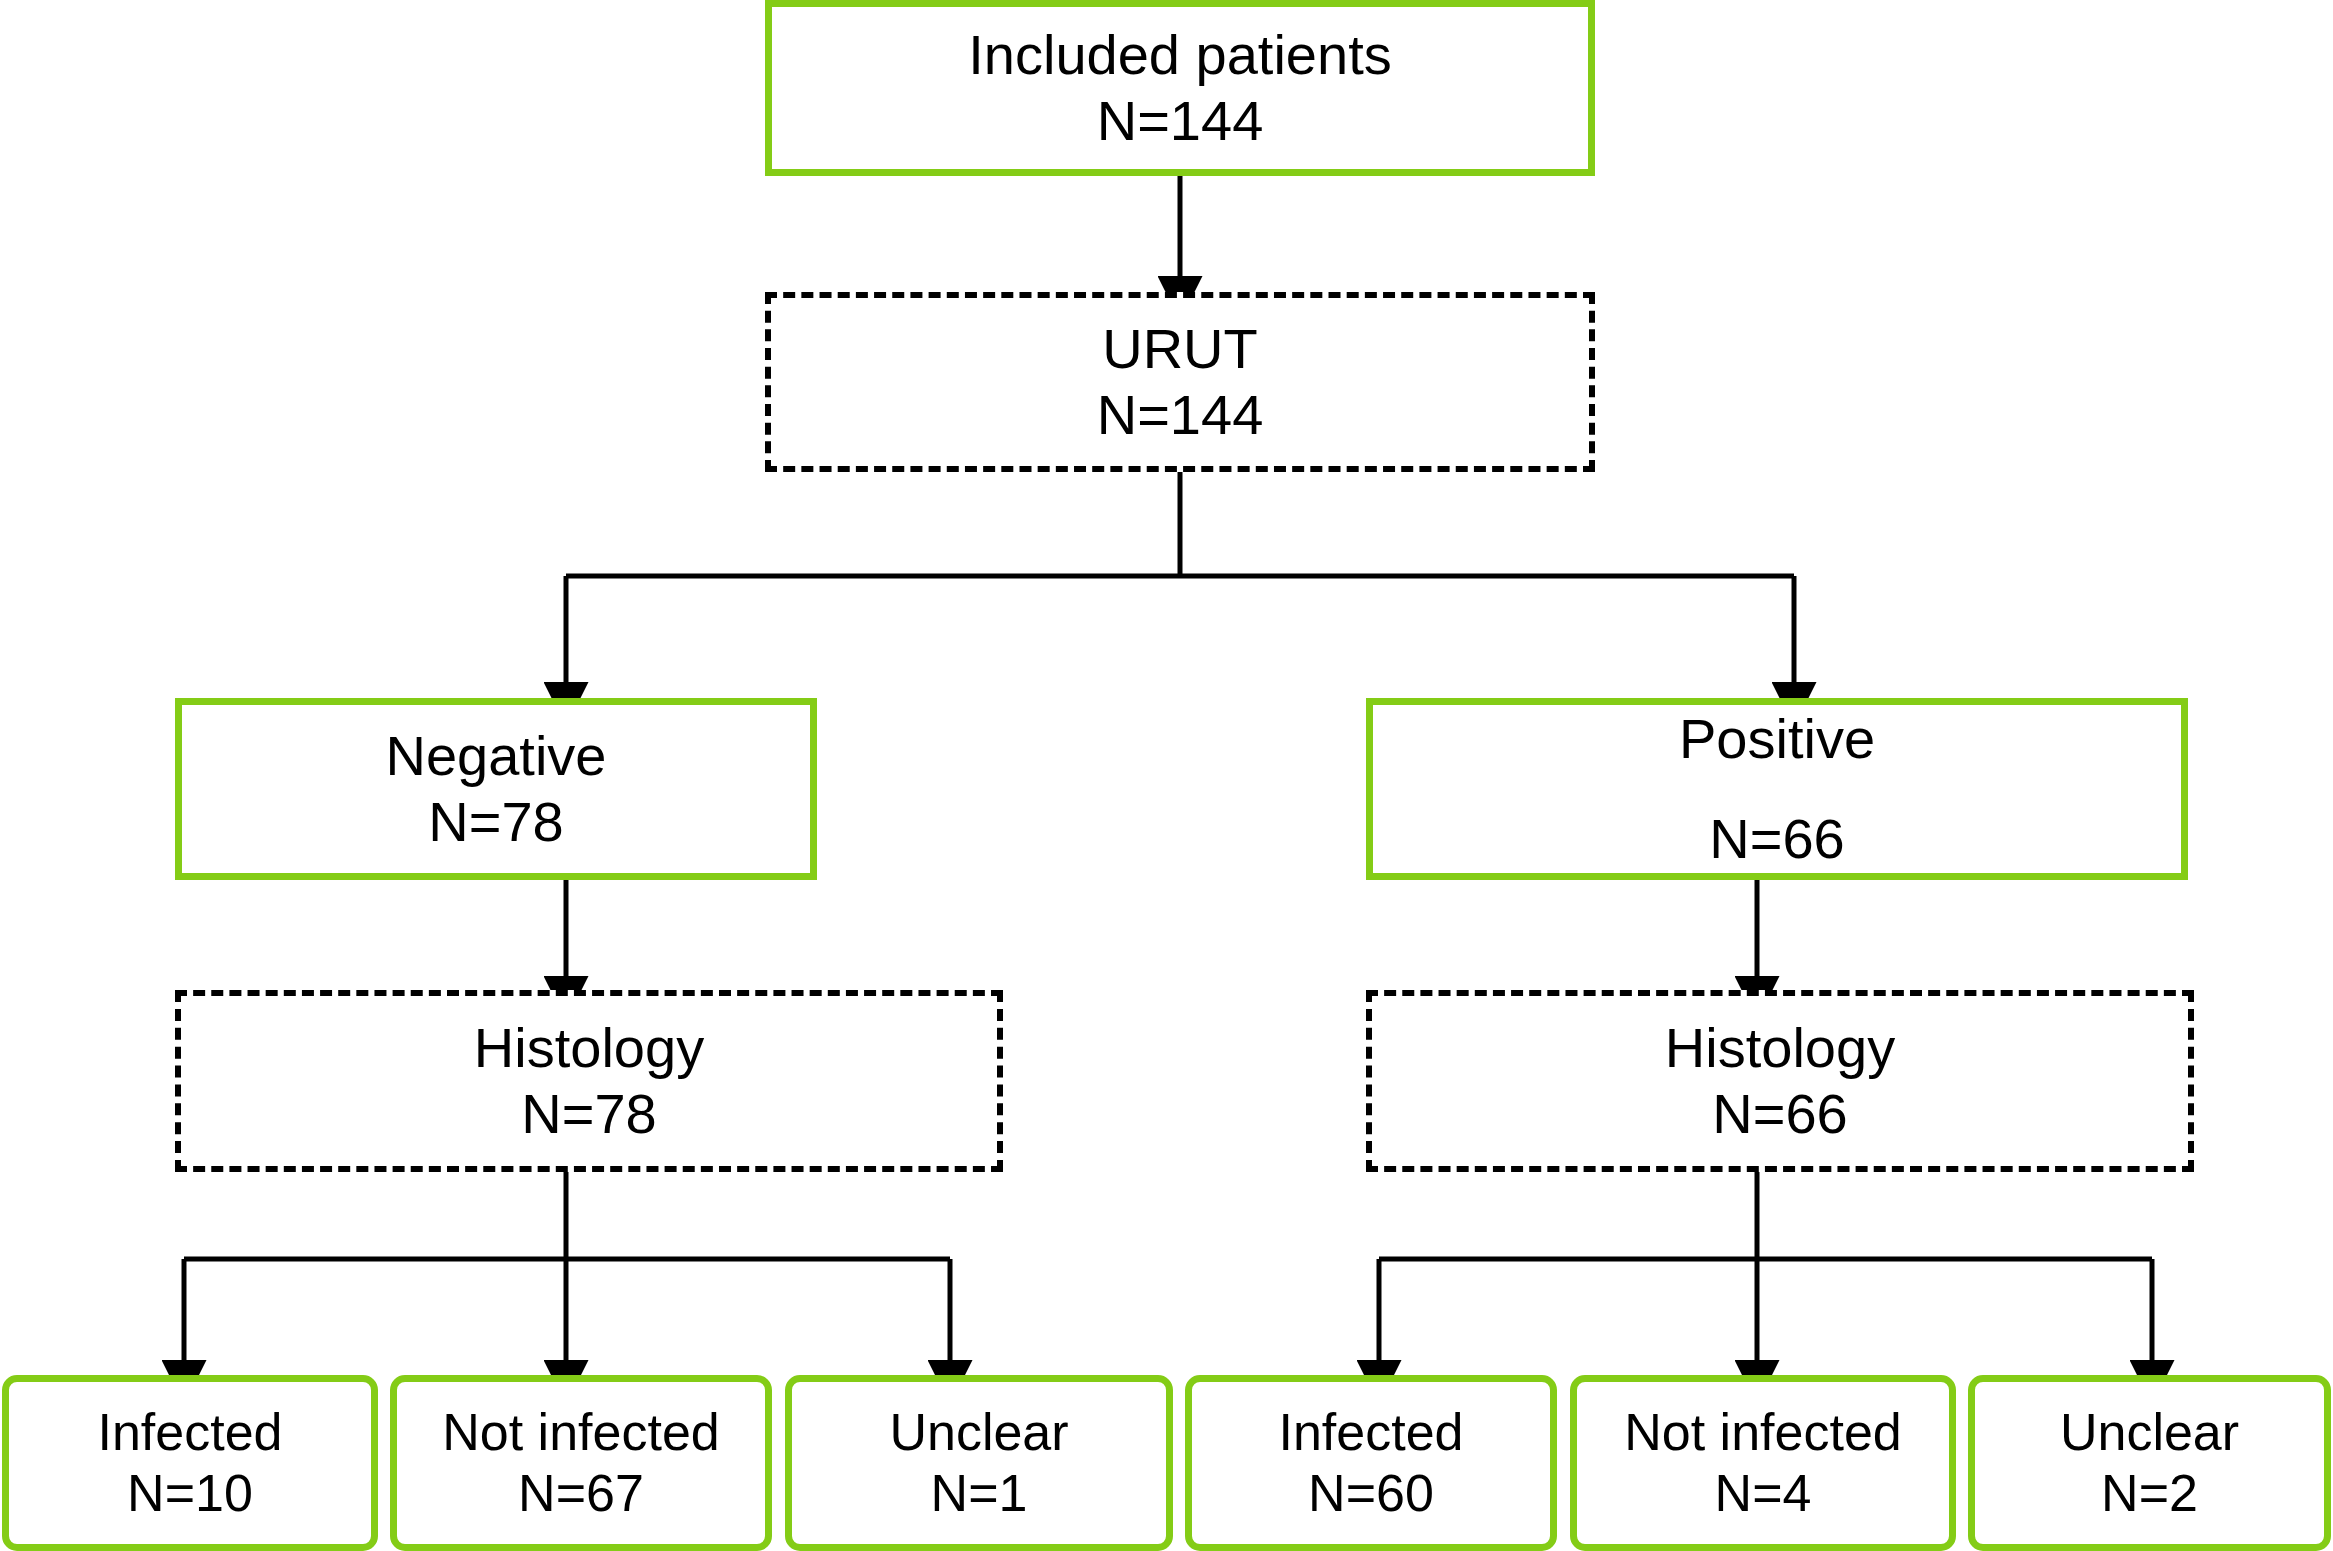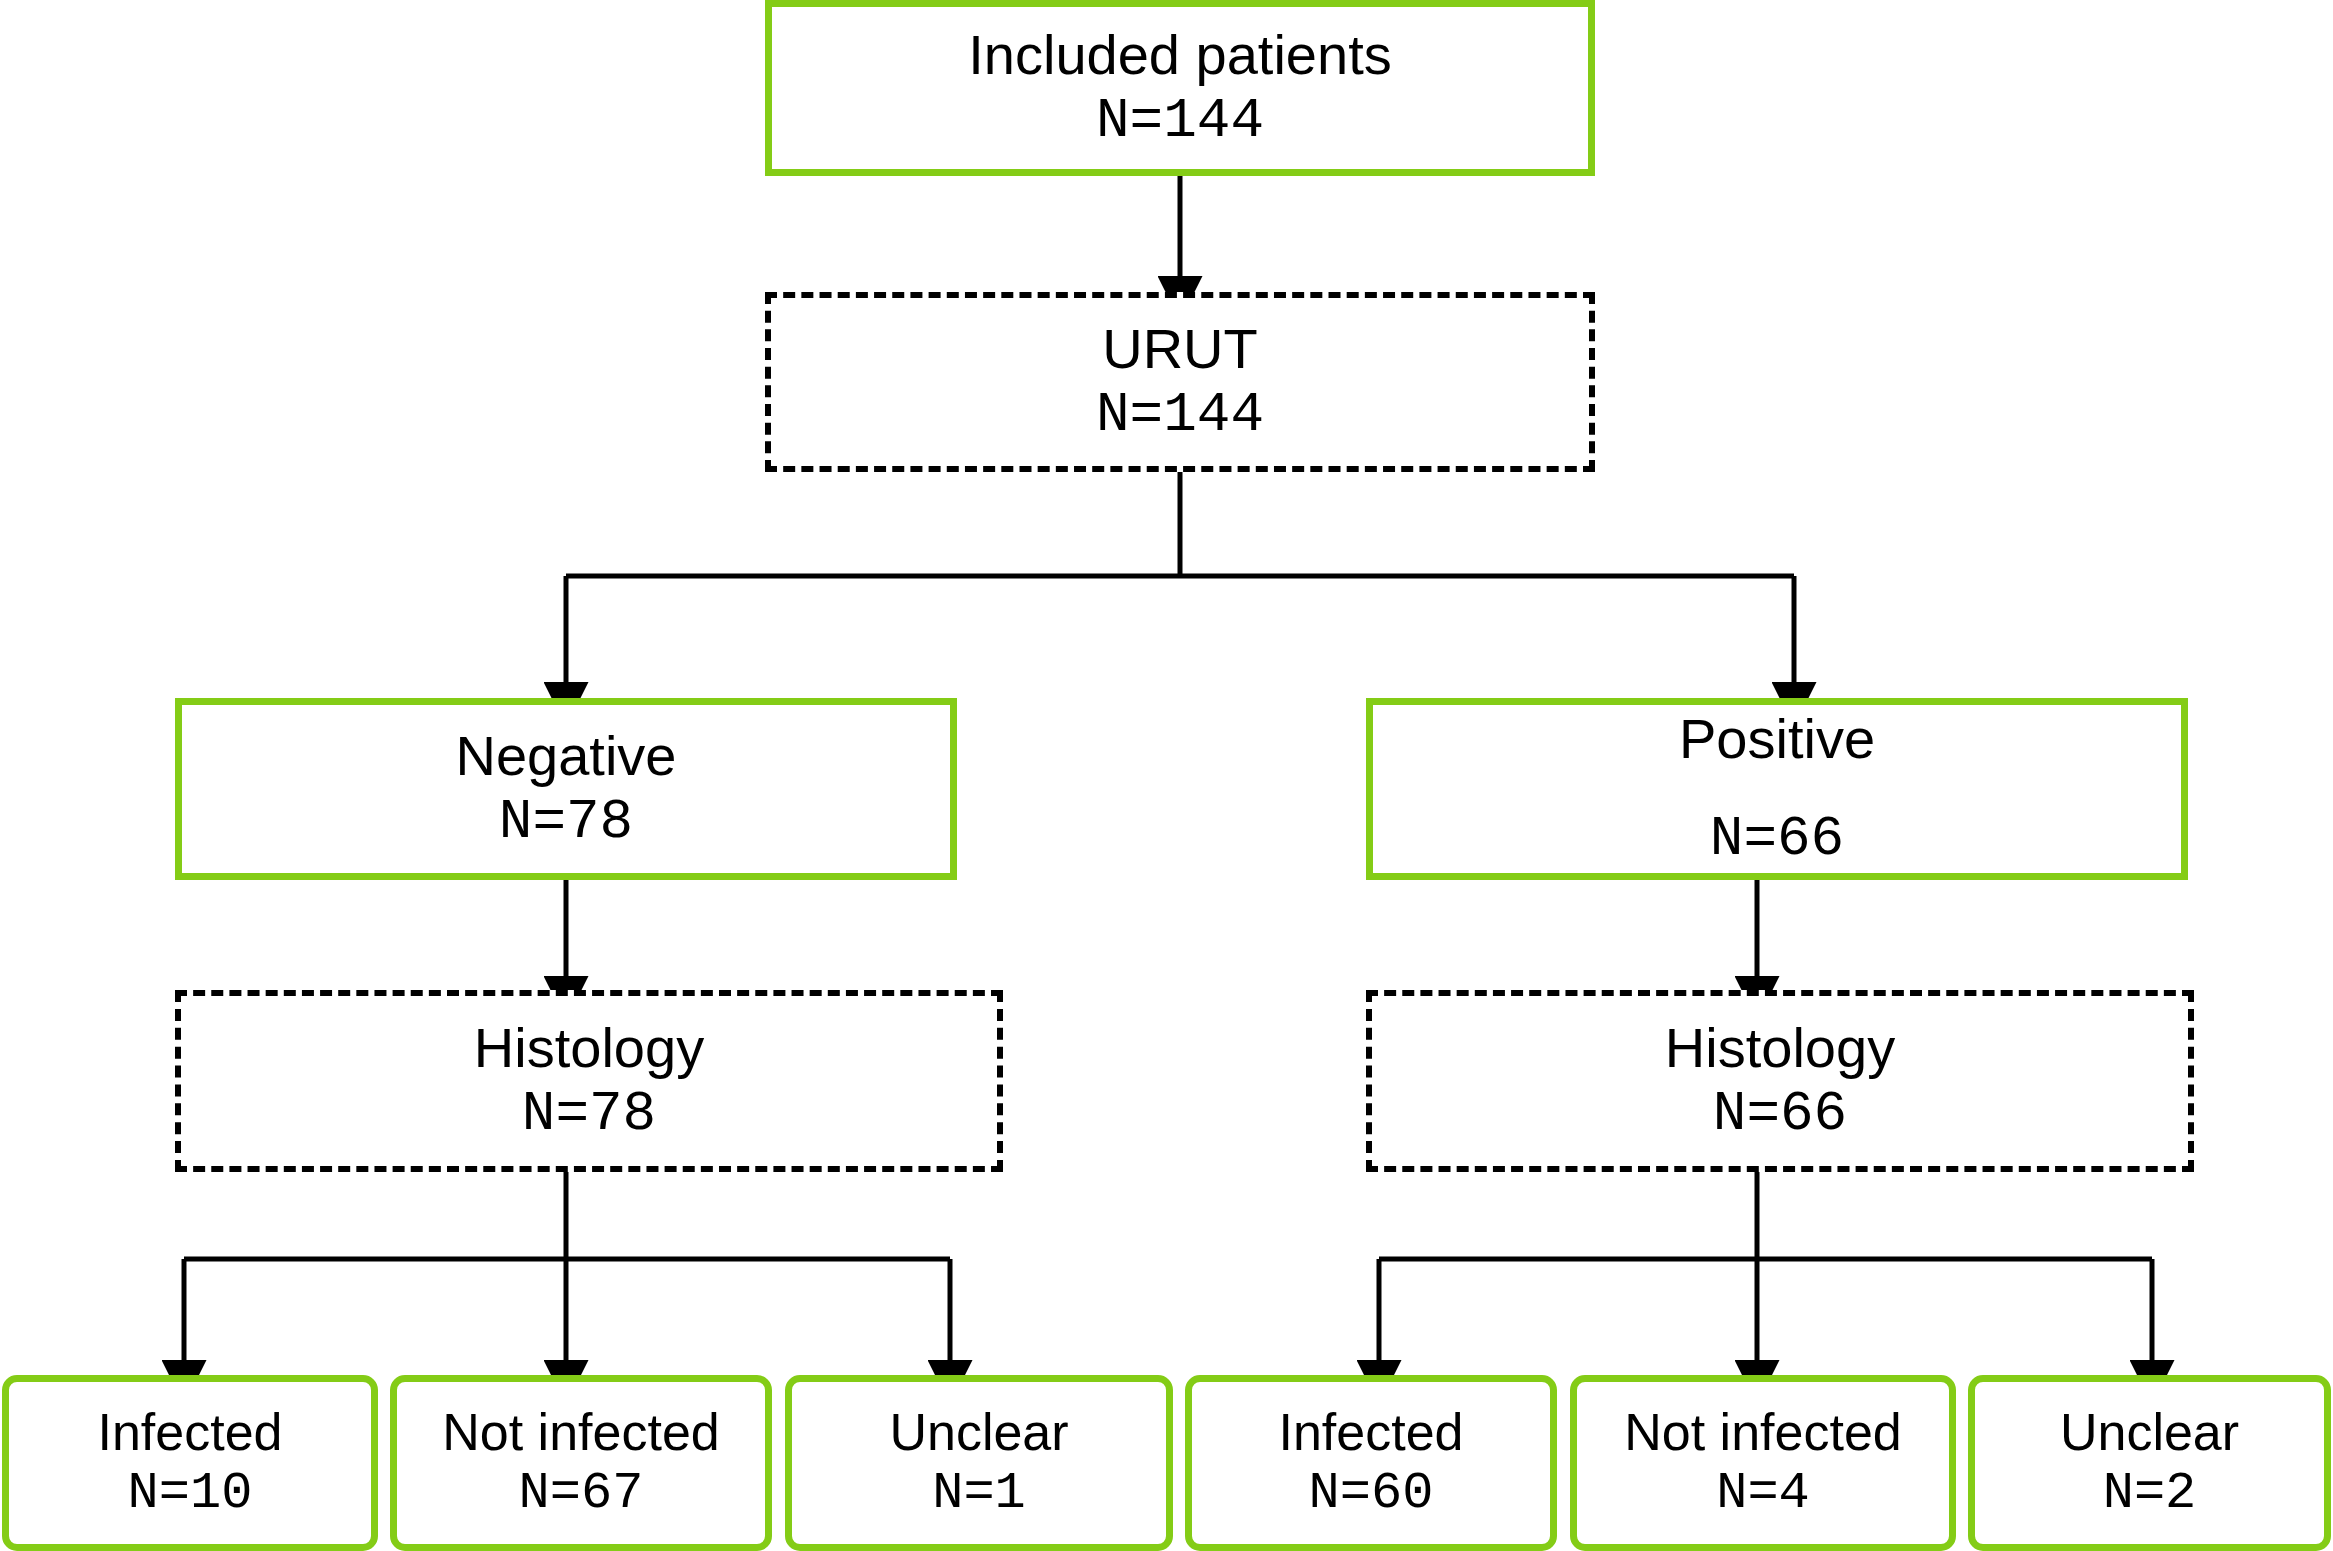--- a/index.html
+++ b/index.html
@@ -18,21 +18,21 @@
     display:flex;
     flex-direction:column;
     align-items:center;
     justify-content:center;
     text-align:center;
     line-height:1.18;
   }
   .node.solid{ border:7px solid #84cc16; }
   .node.dashed{ border:6px dashed #000000; }
   .node .title{ display:block; white-space:nowrap; }
-  .node .count{ display:block; white-space:nowrap;font-family:Liberation Mono, monospace; }
+  .node .count{ display:block; white-space:nowrap; }
   .f-lg{ font-size:56px; }
   .f-sm{ font-size:52px;border-radius:15px; }
   svg.edges{position:absolute;left:0;top:0;width:2333px;height:1551px;pointer-events:none;}
 </style>
 </head>
 <body>
 
 <div id="canvas">
 
   <svg class="edges" viewBox="0 0 2333 1551" xmlns="http://www.w3.org/2000/svg">
@@ -81,21 +81,21 @@
   <div class="node solid f-lg" style="left:765px;top:0px;width:830px;height:176px;">
     <span class="title">Included patients</span>
     <span class="count">N=144</span>
   </div>
 
   <div class="node dashed f-lg" style="left:765px;top:292px;width:830px;height:180px;">
     <span class="title">URUT</span>
     <span class="count">N=144</span>
   </div>
 
-  <div class="node solid f-lg" style="left:175px;top:698px;width:782px;height:182px;">
+  <div class="node solid f-lg" style="left:175px;top:698px;width:642px;height:182px;">
     <span class="title">Negative</span>
     <span class="count">N=78</span>
   </div>
 
   <div class="node solid f-lg" style="left:1366px;top:698px;width:822px;height:182px;gap:34px;">
     <span class="title">Positive</span>
     <span class="count">N=66</span>
   </div>
 
   <div class="node dashed f-lg" style="left:175px;top:990px;width:828px;height:182px;">

